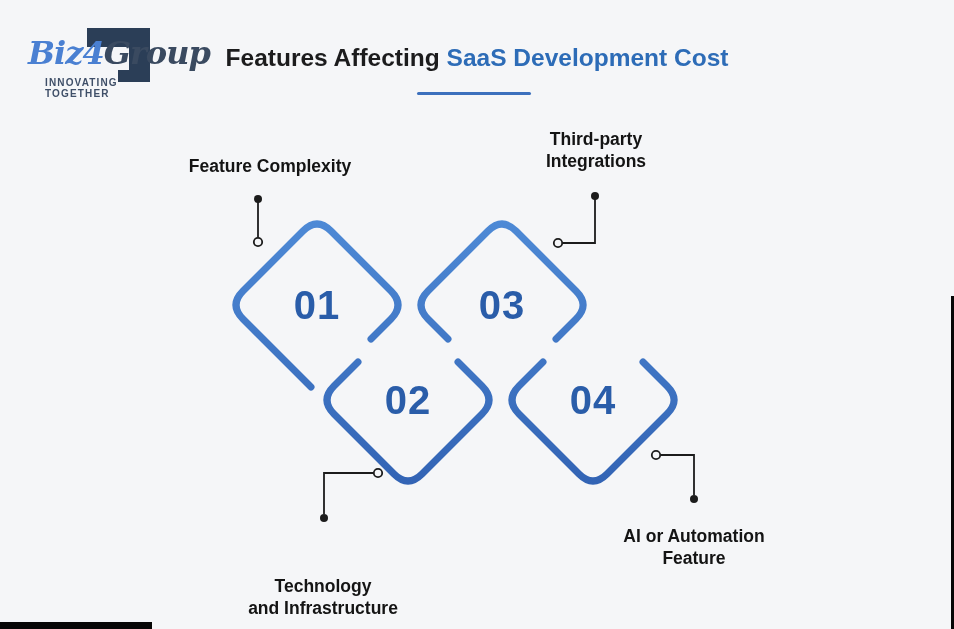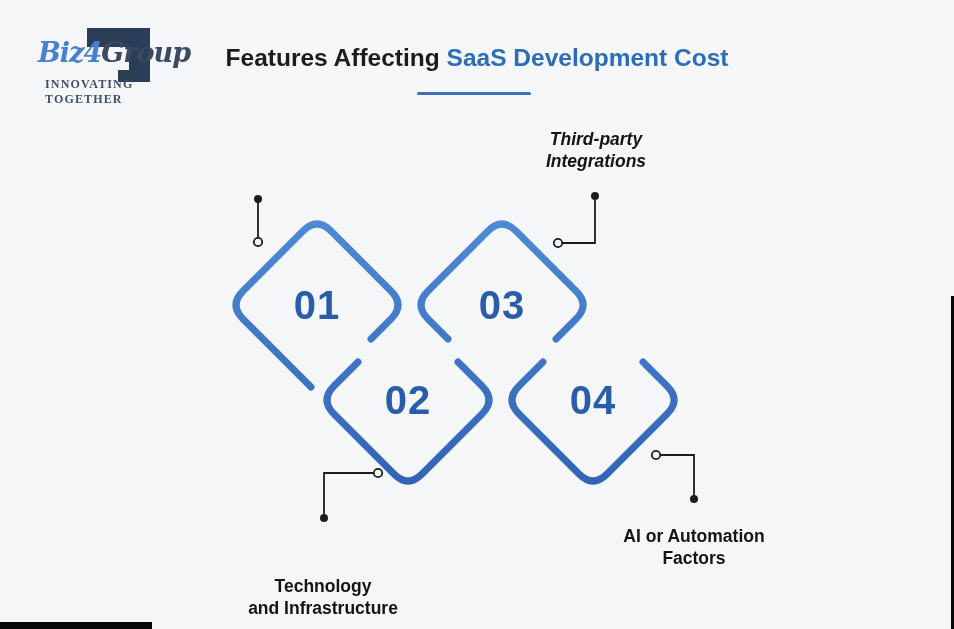--- a/index.html
+++ b/index.html
@@ -5,29 +5,29 @@
   html,body{margin:0;padding:0;background:#e9eaee;}
   .canvas{
     position:relative;width:954px;height:629px;margin:0 auto;
     background:#f5f6f8;overflow:hidden;
     font-family:"Liberation Sans",sans-serif;
   }
   
   .logo{position:absolute;left:24px;top:14px;width:150px;height:78px;}
   .logo-mark{position:absolute;left:0;top:0;width:150px;height:78px;}
   .logo-text{
-    position:absolute;left:14px;top:24px;white-space:nowrap;
-    font-family:"DejaVu Serif",serif;font-style:italic;font-size:27px;
+    position:absolute;left:4px;top:24px;white-space:nowrap;
+    font-family:"DejaVu Serif",serif;font-style:italic;font-size:32px;
     letter-spacing:-1px;line-height:30px;text-align:center;
   }
   .logo-biz{color:#4a80d2;font-weight:bold;}
   .logo-group{color:#3a4a60;font-weight:bold;}
   .logo-tagline{
     position:absolute;left:21px;top:63px;
-    font-size:12px;font-weight:bold;letter-spacing:1.15px;color:#3f4f68;font-family:Liberation Serif, serif;
+    font-size:10px;font-weight:bold;letter-spacing:1.15px;color:#3f4f68;
   }
   
   .title{
     position:absolute;left:0;top:43px;width:954px;text-align:center;
     font-size:24.5px;line-height:30px;white-space:nowrap;
   }
   .title-prefix{color:#1c1c1d;font-weight:600;}
   .title-highlight{color:#2d6cb7;font-weight:700;margin-top:7px;}
   .title-underline{
     position:absolute;left:417px;top:92px;width:114px;height:3px;
@@ -105,22 +105,23 @@
       <circle cx="324" cy="518" r="4" fill="#1c1c1c" stroke="none"></circle>
     </g>
 
     <g stroke="#1c1c1c" fill="none" stroke-width="1.8">
       <polyline points="661,455 694,455 694,495"></polyline>
       <circle cx="656" cy="455" r="4.2" fill="#f5f6f8"></circle>
       <circle cx="694" cy="499" r="4" fill="#1c1c1c" stroke="none"></circle>
     </g>
   </svg>
 
-  <div class="label" style="left:596px;top:128px;font-style:italic;">Third-party
+  <div class="label" style="left:270px;top:155px;">Feature Complexity</div>
+  <div class="label" style="left:596px;top:128px;">Third-party
 Integrations</div>
   <div class="label" style="left:323px;top:575px;">Technology
 and Infrastructure</div>
   <div class="label" style="left:694px;top:525px;">AI or Automation
-Factors</div>
+Feature</div>
 
   <div class="bar-bottom"></div>
   <div class="bar-right"></div>
 </div>
 
 </body></html>

